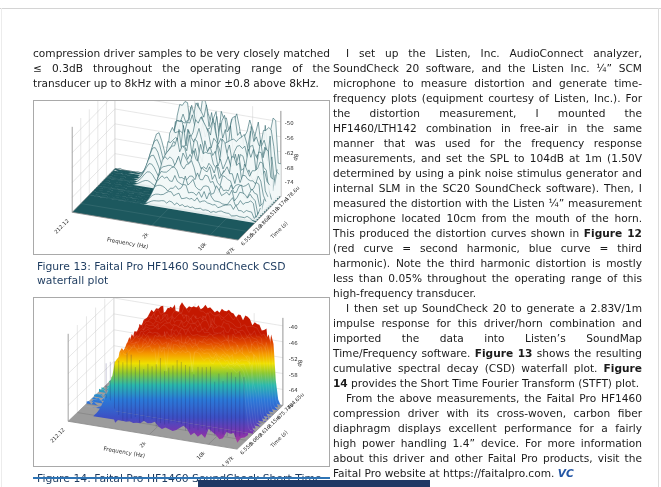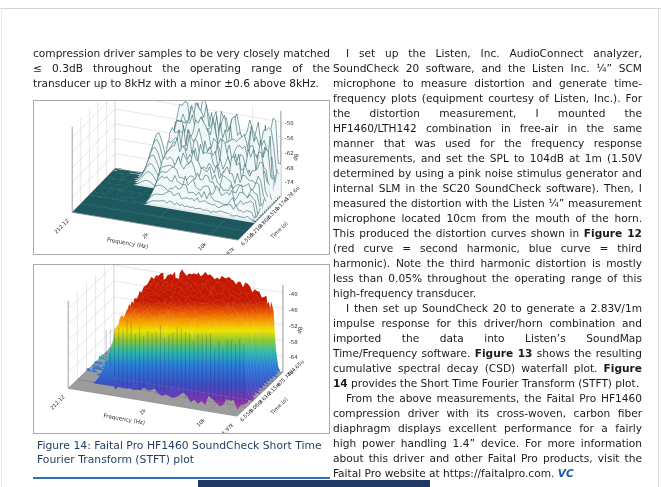--- a/index.html
+++ b/index.html
@@ -24,21 +24,21 @@
 </style>
 </head>
 <body>
 
 <div class="page">
   <div class="page-top-border"></div>
   <div class="page-left-edge"></div>
   <div class="page-right-edge"></div>
 
   <div class="col-left">
-    <div class="body-text">compression driver samples to be very closely matched ≤ 0.3dB throughout the operating range of the transducer up to 8kHz with a minor ±0.6 above 8kHz.</div>
+    <div class="body-text">compression driver samples to be very closely matched ≤ 0.3dB throughout the operating range of the transducer up to 8kHz with a minor ±0.8 above 8kHz.</div>
 
     <div class="figure-box" style="margin-top:9px;">
       <svg id="fig13" width="295" height="153" viewBox="0 0 296 154">
           <path d="M38.0 112.0L81.0 68.0L81.0 -18.0L38.0 26.0Z" fill="#ffffff" stroke="none"></path>
           <path d="M81.0 68.0L248.0 96.0L248.0 10.0L81.0 -18.0Z" fill="#ffffff" stroke="none"></path>
           <line x1="38.0" y1="97.0" x2="81.0" y2="53.0" stroke="#cfcfcf" stroke-width="0.5"></line>
           <line x1="81.0" y1="53.0" x2="248.0" y2="81.0" stroke="#cfcfcf" stroke-width="0.5"></line>
           <line x1="38.0" y1="82.0" x2="81.0" y2="38.0" stroke="#cfcfcf" stroke-width="0.5"></line>
           <line x1="81.0" y1="38.0" x2="248.0" y2="66.0" stroke="#cfcfcf" stroke-width="0.5"></line>
           <line x1="38.0" y1="67.0" x2="81.0" y2="23.0" stroke="#cfcfcf" stroke-width="0.5"></line>
@@ -112,20 +112,21 @@
           <text x="218.6" y="137.2" text-anchor="start" font-size="5.2" fill="#2a2a2a" transform="rotate(-45 218.6 137.2)">5.21m</text>
           <text x="210.0" y="146.0" text-anchor="start" font-size="5.2" fill="#2a2a2a" transform="rotate(-45 210.0 146.0)">6.55m</text>
           <text x="239.8" y="138.9" text-anchor="start" font-size="5.4" fill="#2a2a2a" transform="rotate(-45 239.8 138.9)">Time (s)</text>
           <text x="35.0" y="121.0" text-anchor="end" font-size="5.2" fill="#2a2a2a" transform="rotate(-45 35.0 121.0)">212.12</text>
           <text x="115.2" y="134.4" text-anchor="end" font-size="5.2" fill="#2a2a2a" transform="rotate(-45 115.2 134.4)">2k</text>
           <text x="173.6" y="144.2" text-anchor="end" font-size="5.2" fill="#2a2a2a" transform="rotate(-45 173.6 144.2)">10k</text>
           <text x="202.0" y="149.0" text-anchor="end" font-size="5.2" fill="#2a2a2a" transform="rotate(-45 202.0 149.0)">21.97k</text>
           <text x="72.7" y="141.2" text-anchor="start" font-size="5.6" fill="#2a2a2a" transform="rotate(10 72.7 141.2)">Frequency (Hz)</text>
         </svg>
     </div>
+    <div class="fig-caption">Figure 13: Faital Pro HF1460 SoundCheck CSD waterfall plot</div>
 
     <div class="figure-box" style="margin-top:9px;">
       <svg id="fig14" width="295" height="168" viewBox="0 0 296 169">
           <defs>
             <linearGradient id="rbw" gradientUnits="userSpaceOnUse" x1="0" y1="36" x2="0" y2="156">
               <stop offset="0" stop-color="#c41800"></stop>
               <stop offset="0.08" stop-color="#e24a00"></stop>
               <stop offset="0.17" stop-color="#f59b00"></stop>
               <stop offset="0.25" stop-color="#efe000"></stop>
               <stop offset="0.33" stop-color="#8cc832"></stop>

